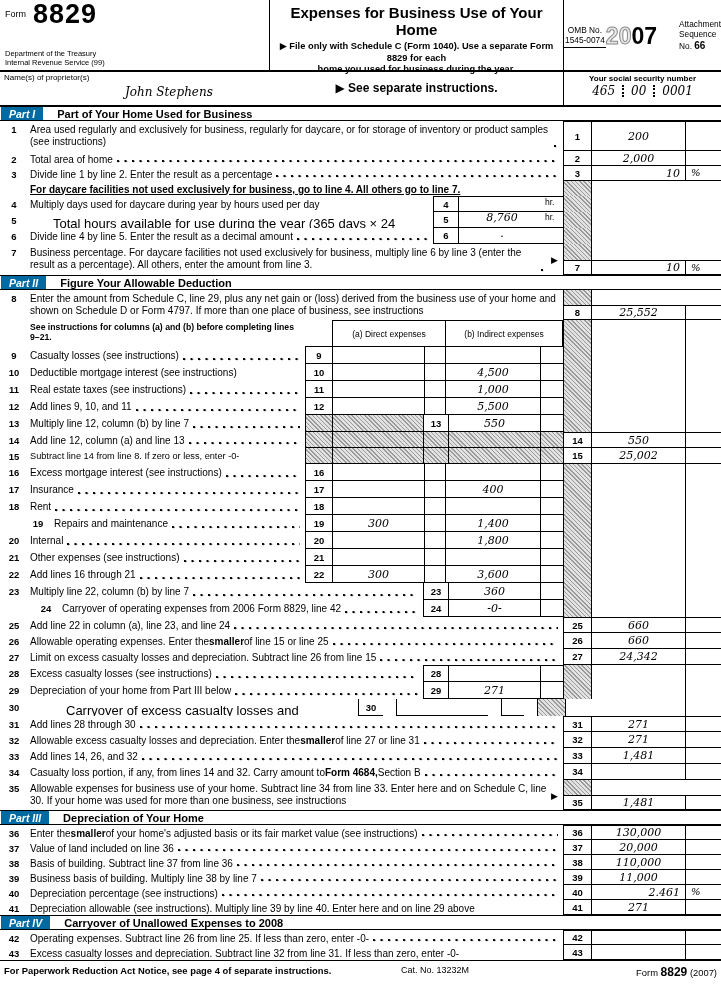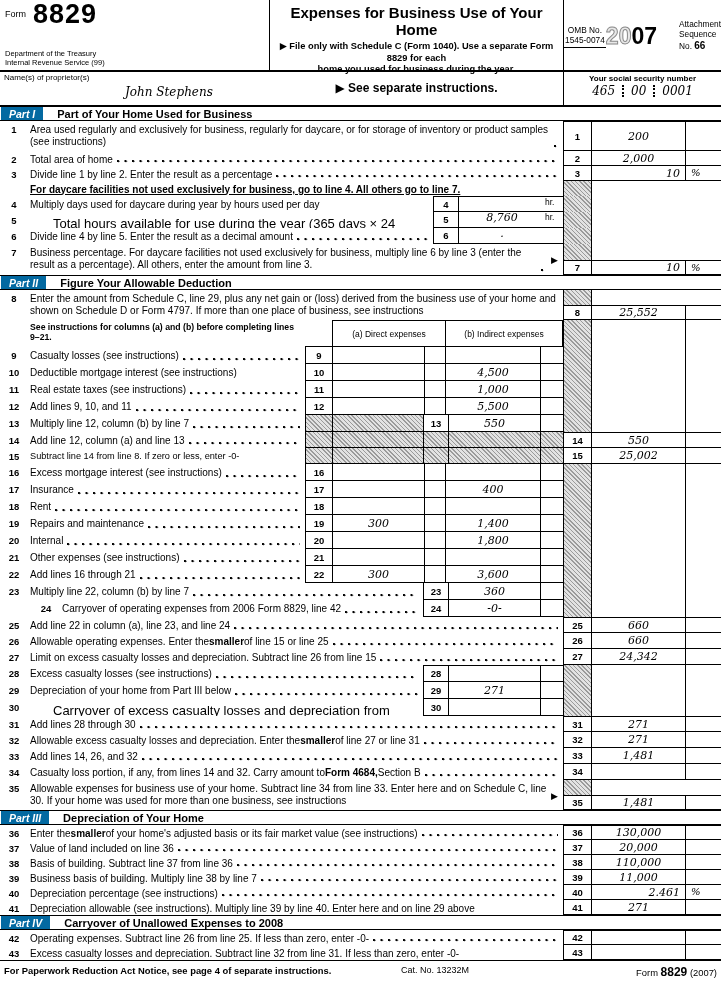--- a/index.html
+++ b/index.html
@@ -403,21 +403,21 @@
         </div>
         <div class="cell numcell ab-n bl bb">18</div>
         <div class="cell ab-a bl bb hw"></div>
         <div class="cell ab-ac bl bb"></div>
         <div class="cell ab-b bl bb hw"></div>
         <div class="cell ab-bc bl bb"></div>
         <div class="cell rn hatch bl br"></div>
         <div class="cell ra"></div>
         <div class="cell rc bl"></div>
       </div>
-      <div class="row" style="height: 17px;">
+      <div class="row" style="height: 17px; padding-left: 24px;">
         <div class="ln">19</div>
         <div class="desc">
           <span>Repairs and maintenance</span>
           <div class="lead"></div>
         </div>
         <div class="cell numcell ab-n bl bb">19</div>
         <div class="cell ab-a bl bb hw">300</div>
         <div class="cell ab-ac bl bb"></div>
         <div class="cell ab-b bl bb hw">1,400</div>
         <div class="cell ab-bc bl bb"></div>
@@ -547,21 +547,21 @@
           <span>Depreciation of your home from Part III below</span>
           <div class="lead"></div>
         </div>
         <div class="cell numcell mn bl bb">29</div>
         <div class="cell mv bl bb hw">271</div>
         <div class="cell mc bl bb"></div>
         <div class="cell rn hatch bl br"></div>
         <div class="cell ra"></div>
         <div class="cell rc bl"></div>
       </div>
-      <div class="row" style="height: 17px;">
+      <div class="row" style="height: 17px; gap: 13px;">
         <div class="ln">30</div>
         <div class="desc cond">
           <span>Carryover of excess casualty losses and depreciation from 2006 Form 8829, line 43</span>
         </div>
         <div class="cell numcell mn bl bb">30</div>
         <div class="cell mv bl bb hw"></div>
         <div class="cell mc bl bb"></div>
         <div class="cell rn hatch bl br"></div>
         <div class="cell ra"></div>
         <div class="cell rc bl"></div>

